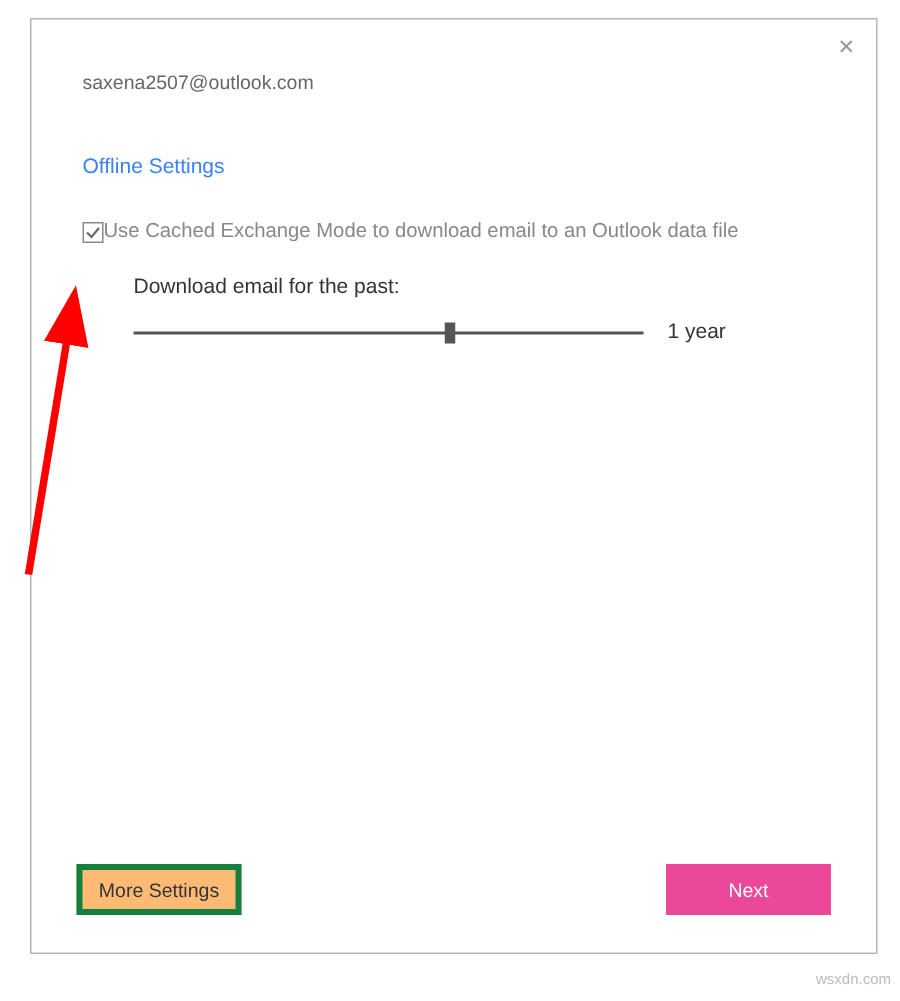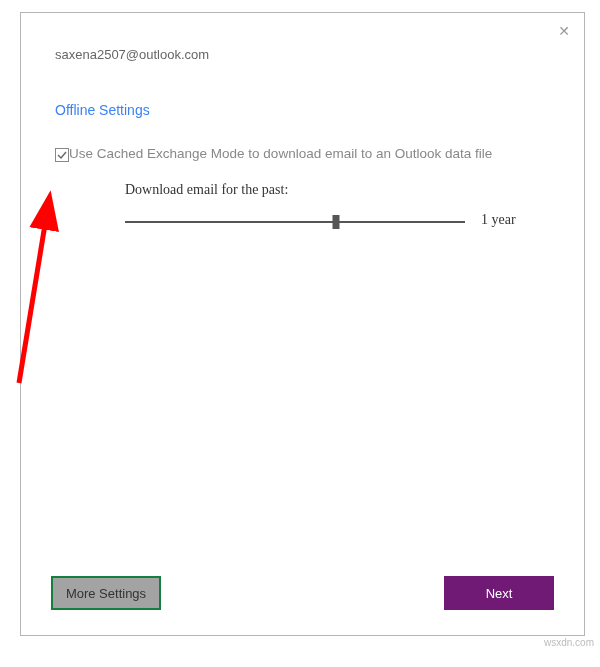--- a/index.html
+++ b/index.html
@@ -62,22 +62,21 @@
       margin-top: 2px;
       position: relative;
       cursor: pointer;
     }
     .checkbox svg { position: absolute; left: 1px; top: 1px; }
     .checkbox-label {
       font-size: 13.5px;
       color: #888;
     }
     .indent {
-      margin-left: 70px;
-      font-family: Liberation Serif, serif;
+      margin-left: 34px;
     }
     .slider-label {
       font-size: 14px;
       color: #333;
       margin-bottom: 14px;
     }
     .slider-row {
       display: flex;
       gap: 16px;
     }
@@ -117,39 +116,39 @@
       height: 34px;
       min-width: 110px;
       font-size: 13px;
       border: none;
       cursor: pointer;
       display: inline-flex;
       align-items: center;
       justify-content: center;
     }
     .btn-secondary {
-      background: #a3a3a3;
-      border: 2px solid #15803d;
+      background: #fdba74;
+      border: 4px solid #15803d;
       color: #333;
     }
     .btn-primary {
-      background: #701a75;
+      background: #ec4899;
       color: #fff;
     }
     
     .arrow {
       position: absolute;
       left: 2px; top: 188px;
       width: 78px; height: 200px;
       pointer-events: none;
     }
     .watermark {
       position: absolute;
       right: 6px;
-      bottom: 19px;
+      bottom: 8px;
       font-size: 10px;
       color: #bbb;
       font-family: Arial, sans-serif;
     }
   </style>
 </head>
 <body>
 
 <div class="dialog">
   <div class="close">✕</div>

